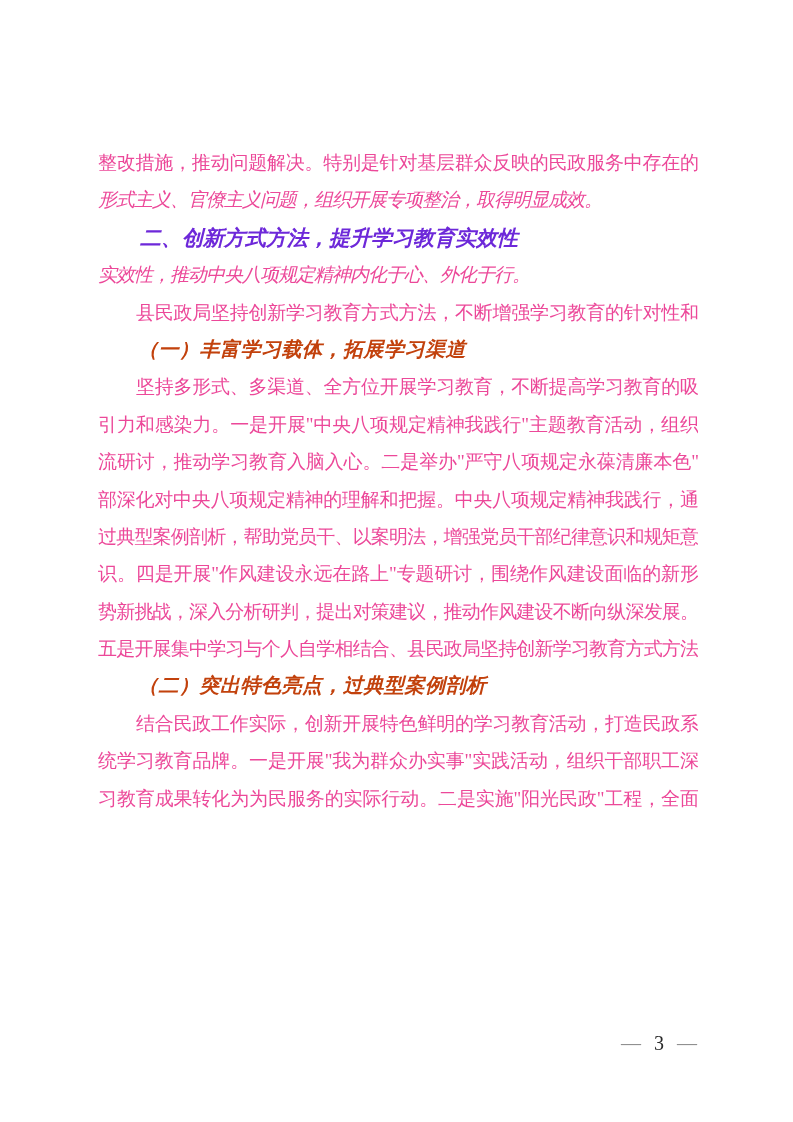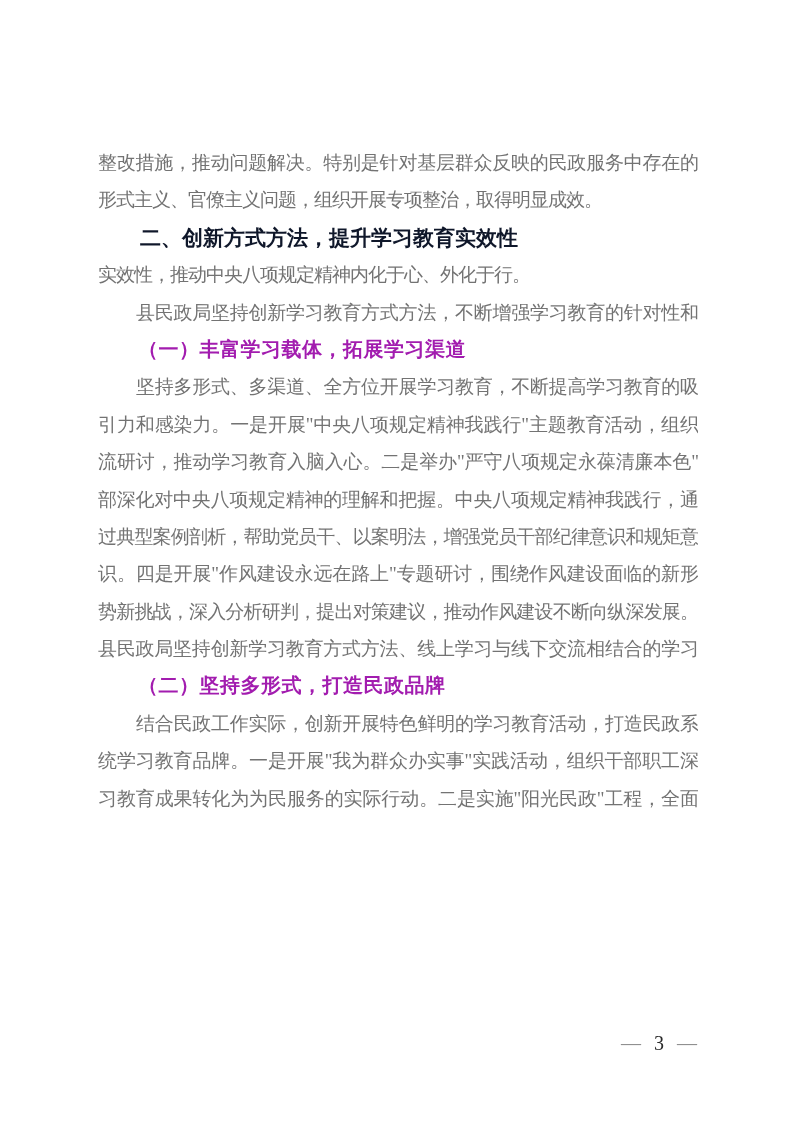--- a/index.html
+++ b/index.html
@@ -19,47 +19,48 @@
     position: absolute;
     left: 98px;
     top: 144px;
     width: 600px;
   }
   .line {
     height: 37.4px;
     line-height: 37.4px;
     font-size: 19px;
     letter-spacing: -1px;
-    color: #737373;
+    color: #ec4899;
     overflow: hidden;
     white-space: normal;
   }
   .line.justify {
     text-align: justify;
     text-align-last: justify;
   }
   .line.left {
     text-align: right;
     text-align-last: left;
+    font-style: italic;
   }
   .line.indent {
     text-indent: 2em;
   }
   .line.heading1 {
     font-family: "Liberation Sans", "DejaVu Sans", sans-serif;
     font-weight: 700;
     font-size: 21px;
     letter-spacing: 0;
-    color: #0f172a;
+    color: #6d28d9;
   }
   .line.heading2 {
     font-weight: 700;
     font-size: 20px;
     letter-spacing: 0.5px;
-    color: #a21caf;
+    color: #c2410c;
   }
   .footer {
     position: absolute;
     top: 1031px;
     right: 96px;
     display: flex;
     align-items: center;
     gap: 13px;
     font-size: 20px;
     line-height: 24px;
@@ -83,22 +84,22 @@
       <div class="line body left">实效性，推动中央八项规定精神内化于心、外化于行。</div>
       <div class="line body justify indent">县民政局坚持创新学习教育方式方法，不断增强学习教育的针对性和</div>
       <div class="line heading2 left indent">（一）丰富学习载体，拓展学习渠道</div>
       <div class="line body justify indent">坚持多形式、多渠道、全方位开展学习教育，不断提高学习教育的吸</div>
       <div class="line body justify">引力和感染力。一是开展"中央八项规定精神我践行"主题教育活动，组织</div>
       <div class="line body justify">流研讨，推动学习教育入脑入心。二是举办"严守八项规定永葆清廉本色"</div>
       <div class="line body justify">部深化对中央八项规定精神的理解和把握。中央八项规定精神我践行，通</div>
       <div class="line body justify">过典型案例剖析，帮助党员干、以案明法，增强党员干部纪律意识和规矩意</div>
       <div class="line body justify">识。四是开展"作风建设永远在路上"专题研讨，围绕作风建设面临的新形</div>
       <div class="line body justify">势新挑战，深入分析研判，提出对策建议，推动作风建设不断向纵深发展。</div>
-      <div class="line body justify">县民政局坚持创新学习教育方式方法、线上学习与线下交流相结合的学习</div>
-      <div class="line heading2 left indent">（二）坚持多形式，打造民政品牌</div>
+      <div class="line body justify">五是开展集中学习与个人自学相结合、县民政局坚持创新学习教育方式方法</div>
+      <div class="line heading2 left indent">（二）突出特色亮点，过典型案例剖析</div>
       <div class="line body justify indent">结合民政工作实际，创新开展特色鲜明的学习教育活动，打造民政系</div>
       <div class="line body justify">统学习教育品牌。一是开展"我为群众办实事"实践活动，组织干部职工深</div>
       <div class="line body justify">习教育成果转化为为民服务的实际行动。二是实施"阳光民政"工程，全面</div>
     </div>
 
   <div class="footer">
     <span class="dash">—</span>
     <span class="num">3</span>
     <span class="dash">—</span>
   </div>

